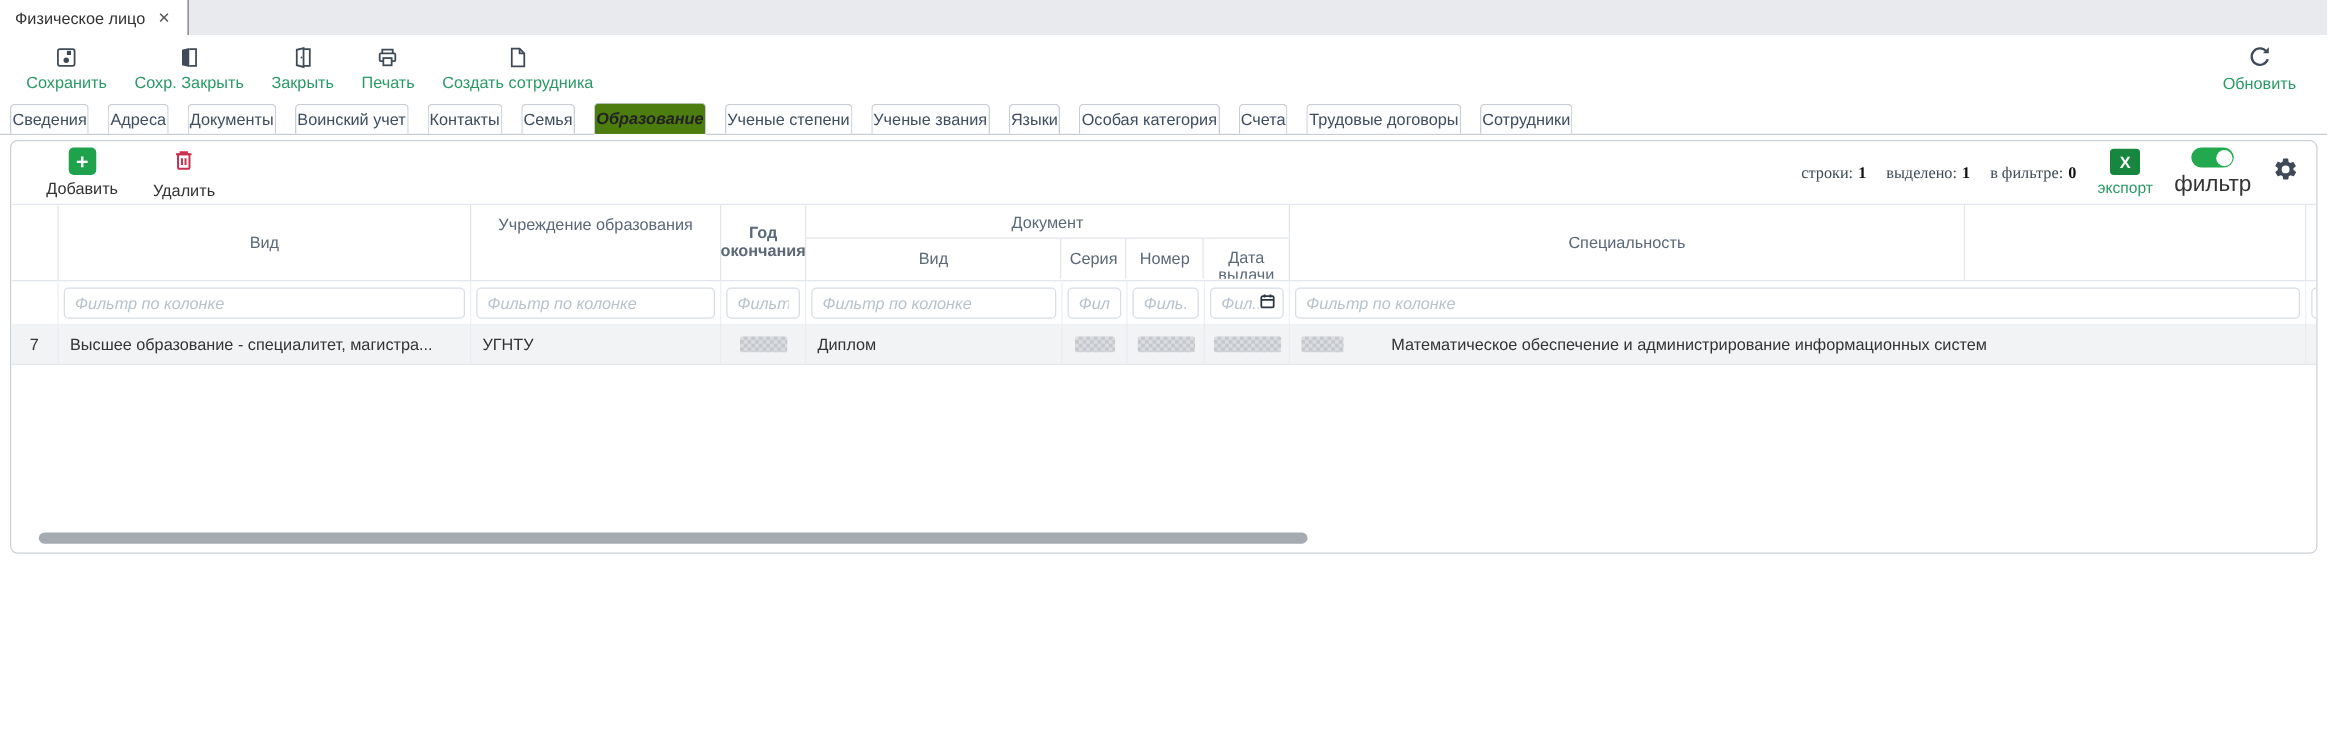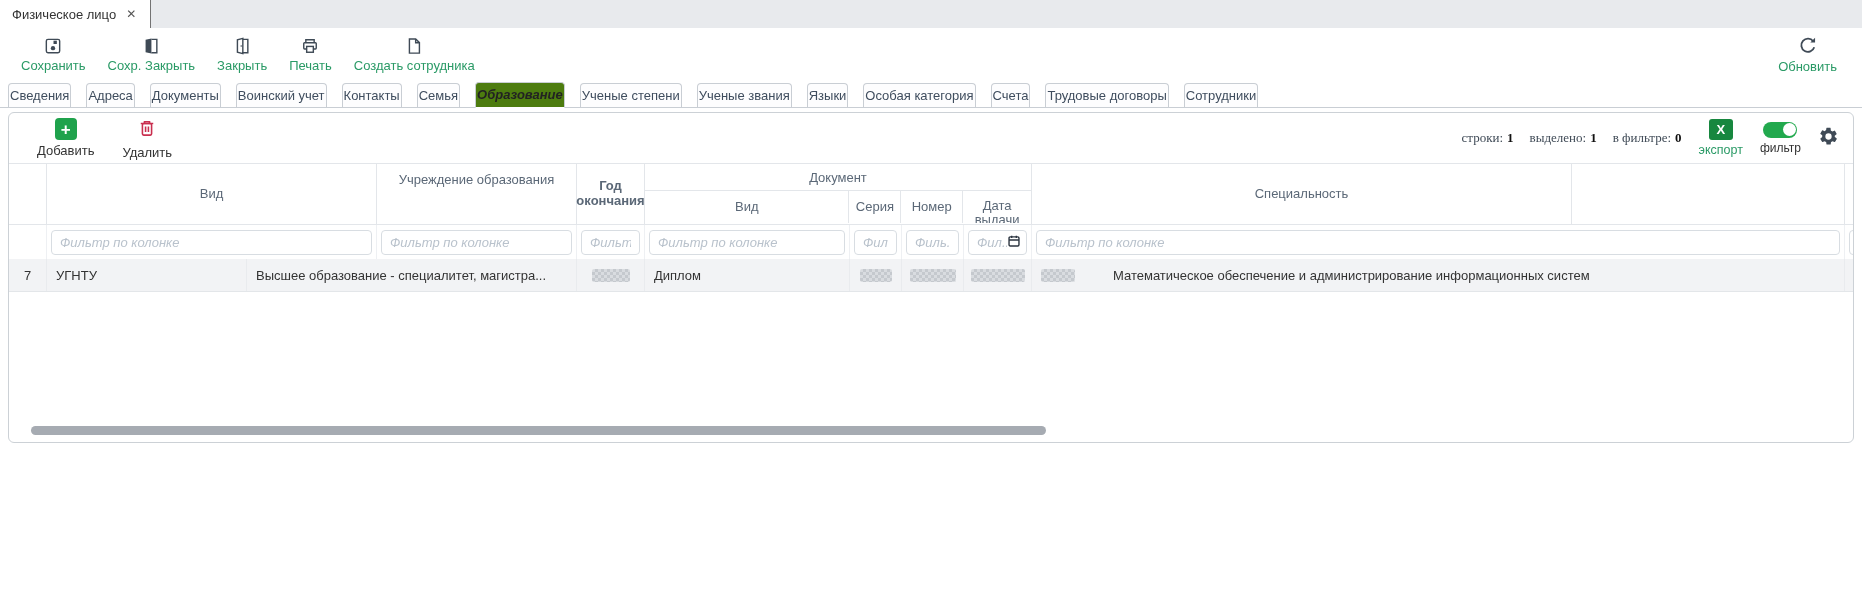--- a/index.html
+++ b/index.html
@@ -29,21 +29,21 @@
   .gbtn{display:flex;flex-direction:column;align-items:center;gap:3px;font-size:13px;color:#333;cursor:pointer;}
   .addicon{width:22px;height:22px;background:#1fa24c;border-radius:4px;color:#fff;font-size:17px;font-weight:bold;display:flex;align-items:center;justify-content:center;line-height:1;}
   .rightcluster{position:absolute;right:14px;top:0;height:50px;display:flex;align-items:center;gap:17px;}
   .counters{display:flex;gap:16px;font-size:13px;color:#3f4a56;font-family:Liberation Serif, serif;}
   .counters b{color:#111;margin-left:4px;}
   .stackbtn{display:flex;flex-direction:column;align-items:center;gap:3px;cursor:pointer;}
   .xlicon{width:24px;height:21px;background:#17873f;border-radius:3px;color:#fff;font-weight:bold;font-size:13px;display:flex;align-items:center;justify-content:center;}
   .xllabel{font-size:12.5px;color:#2a9a66;}
   .toggle{width:34px;height:16px;border-radius:9px;background:#22a94e;position:relative;}
   .toggle .knob{position:absolute;right:1.5px;top:1.5px;width:13px;height:13px;border-radius:50%;background:#fff;}
-  .flabel{font-size:12px;color:#333;}
+  .flabel{font-size:18px;color:#333;}
 
   
   .thead{display:flex;height:60px;border-top:1px solid #e3e6ea;border-bottom:1px solid #e3e6ea;font-size:13px;color:#5b6877;}
   .hcol{border-right:1px solid #e3e6ea;box-sizing:border-box;flex:none;}
   .hspan{display:flex;align-items:center;justify-content:center;text-align:center;height:60px;line-height:1.15;}
   .hgroup .gtitle{height:27px;display:flex;align-items:center;justify-content:center;border-bottom:1px solid #e3e6ea;box-sizing:border-box;}
   .hgroup .gsub{height:32px;display:flex;}
   .hsub{display:flex;align-items:center;justify-content:center;text-align:center;border-right:1px solid #e3e6ea;box-sizing:border-box;line-height:1.1;overflow:hidden;height:32px;}
   .hsub:last-child{border-right:none;}
 
@@ -250,24 +250,24 @@
     <div class="fcell" style="width:813px;">
       <input placeholder="Фильтр по колонке" style="">
     </div>
     <div class="fcell" style="width:300px;">
       <input placeholder="" style="">
     </div>
   </div>
 
   <div class="drow">
     <div class="dcell center" style="width:38px;">7</div>
-    <div class="dcell pad" style="width:200px;">УГНТУ</div>
     <div class="dcell pad" style="width:330px;">
         <span class="ellip">Высшее образование - специалитет, магистра...</span>
       </div>
+    <div class="dcell pad" style="width:200px;">УГНТУ</div>
     <div class="dcell center" style="width:68px;">
         <span class="blur" style="width:38px;"></span>
       </div>
     <div class="dcell pad" style="width:205px;">Диплом</div>
     <div class="dcell center" style="width:52px;">
         <span class="blur" style="width:32px;"></span>
       </div>
     <div class="dcell center" style="width:62px;">
         <span class="blur" style="width:46px;"></span>
       </div>

